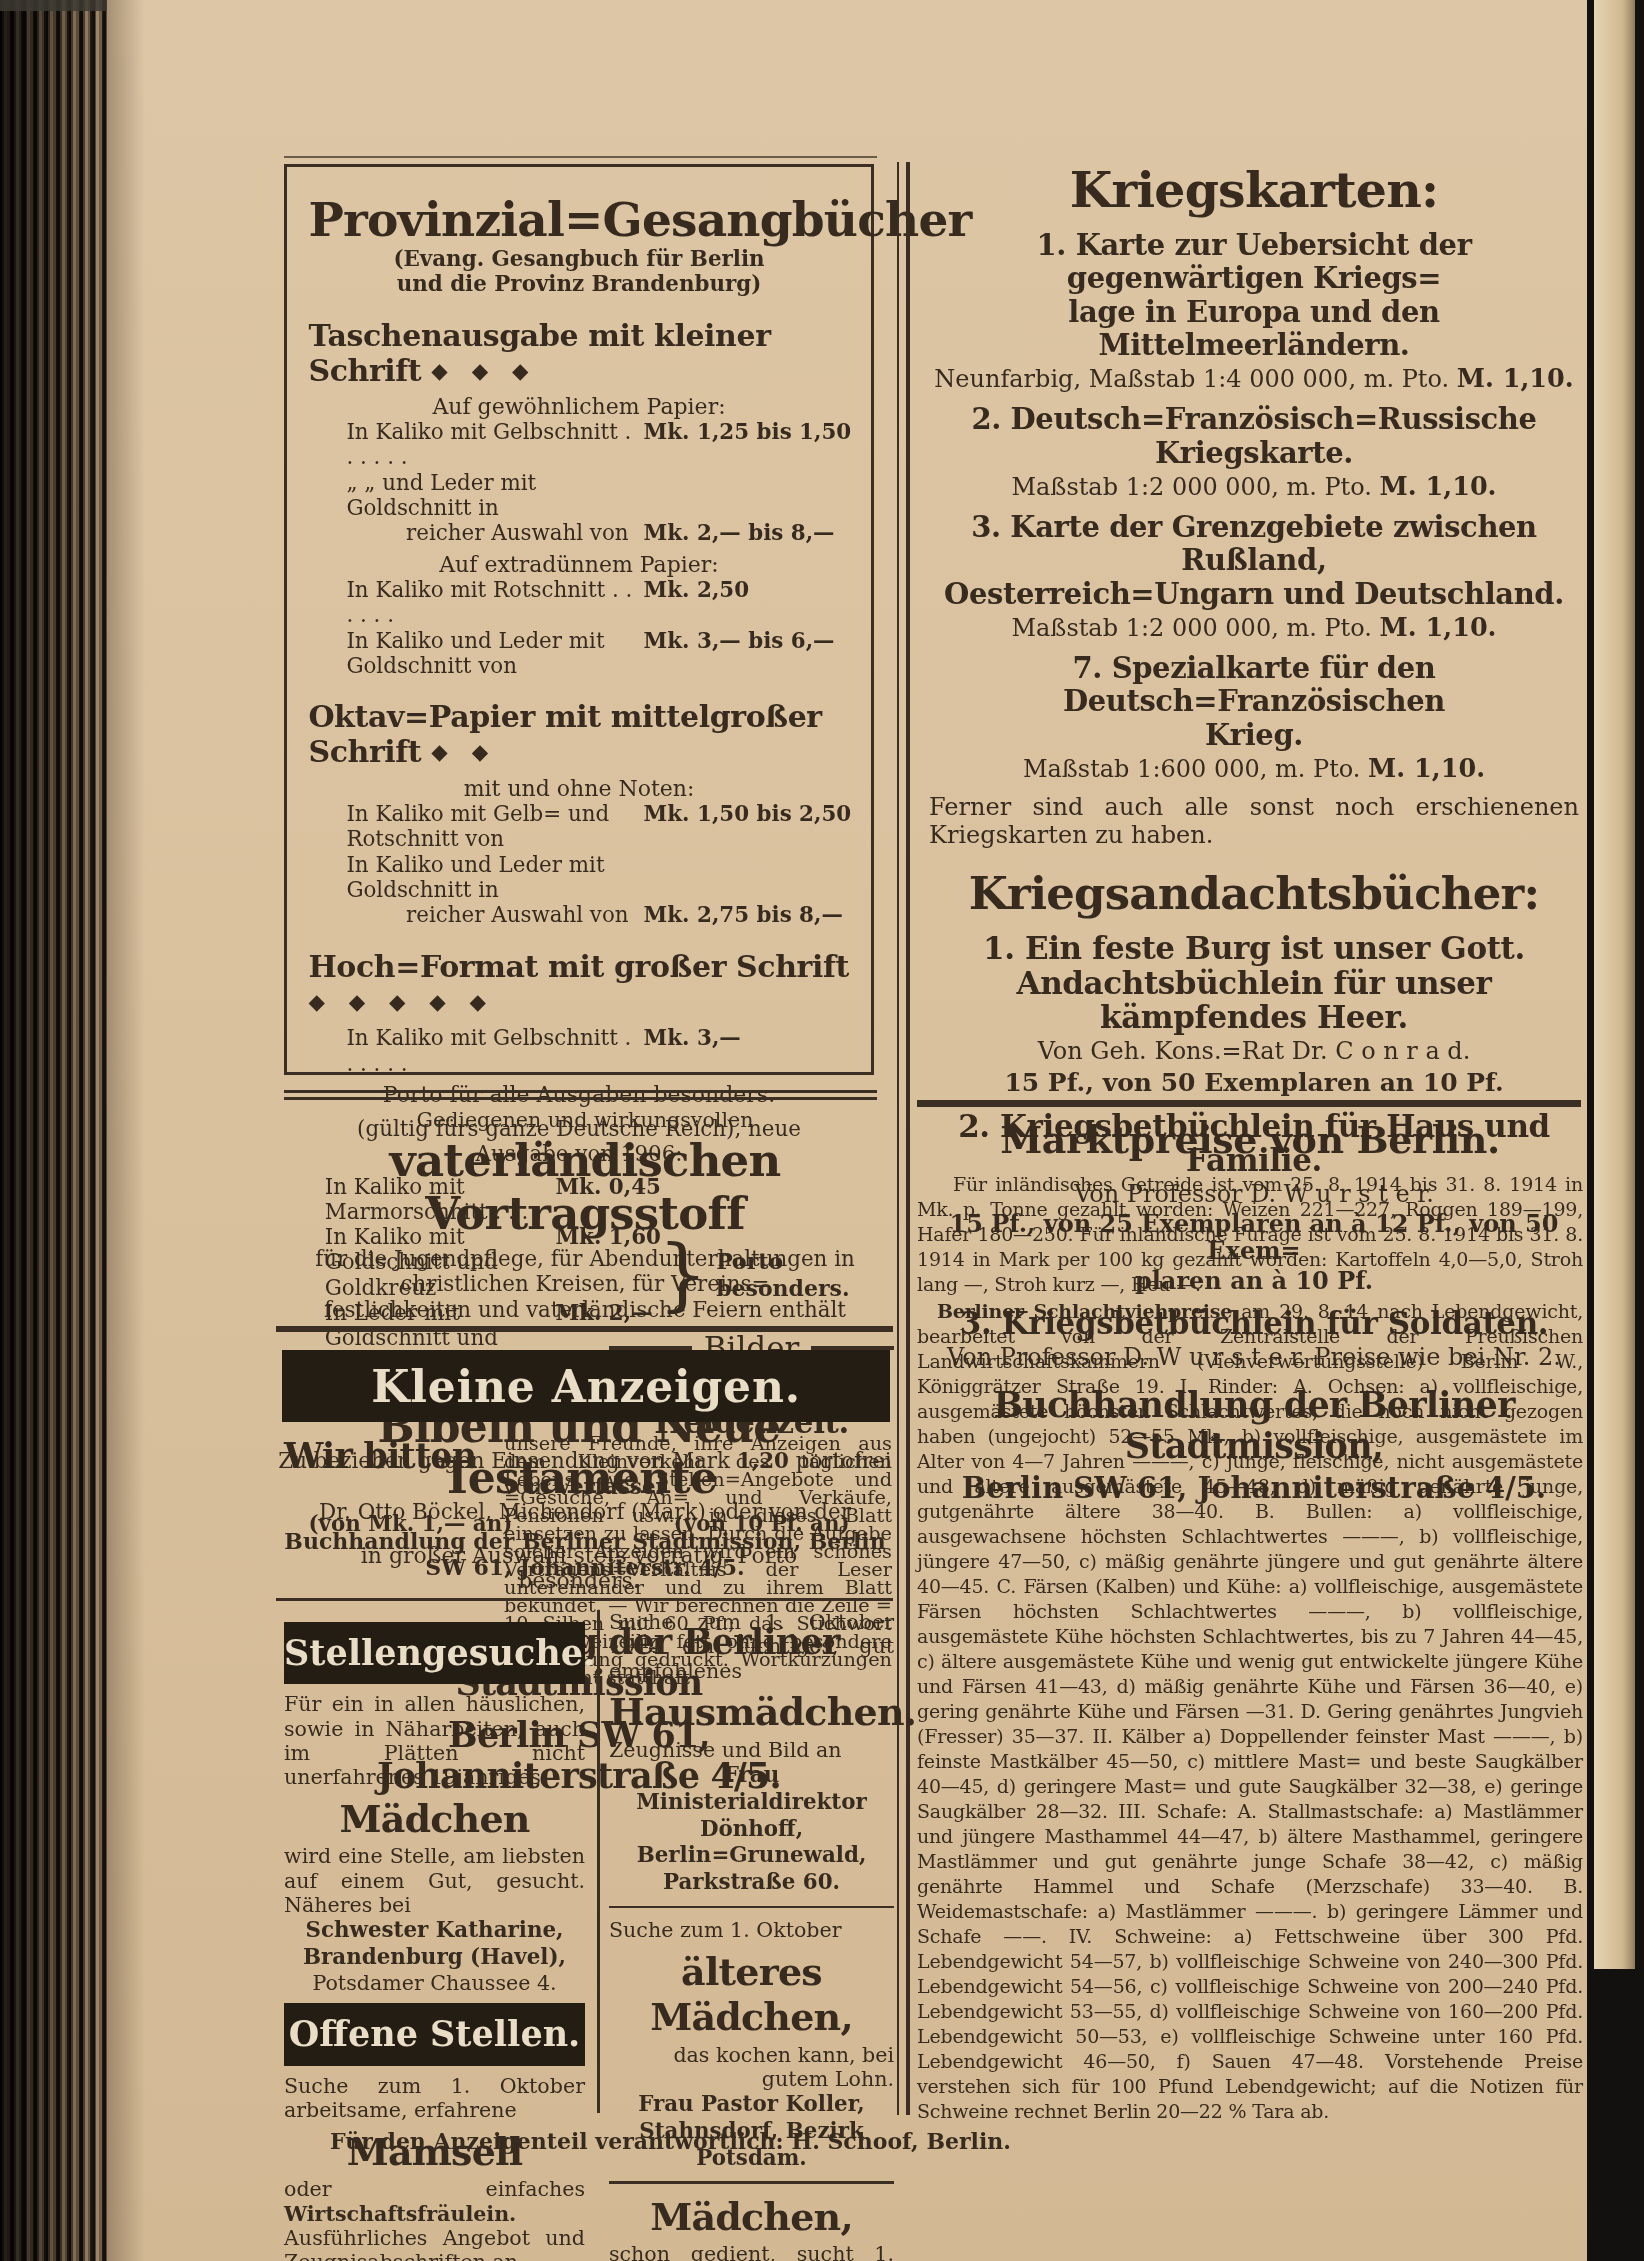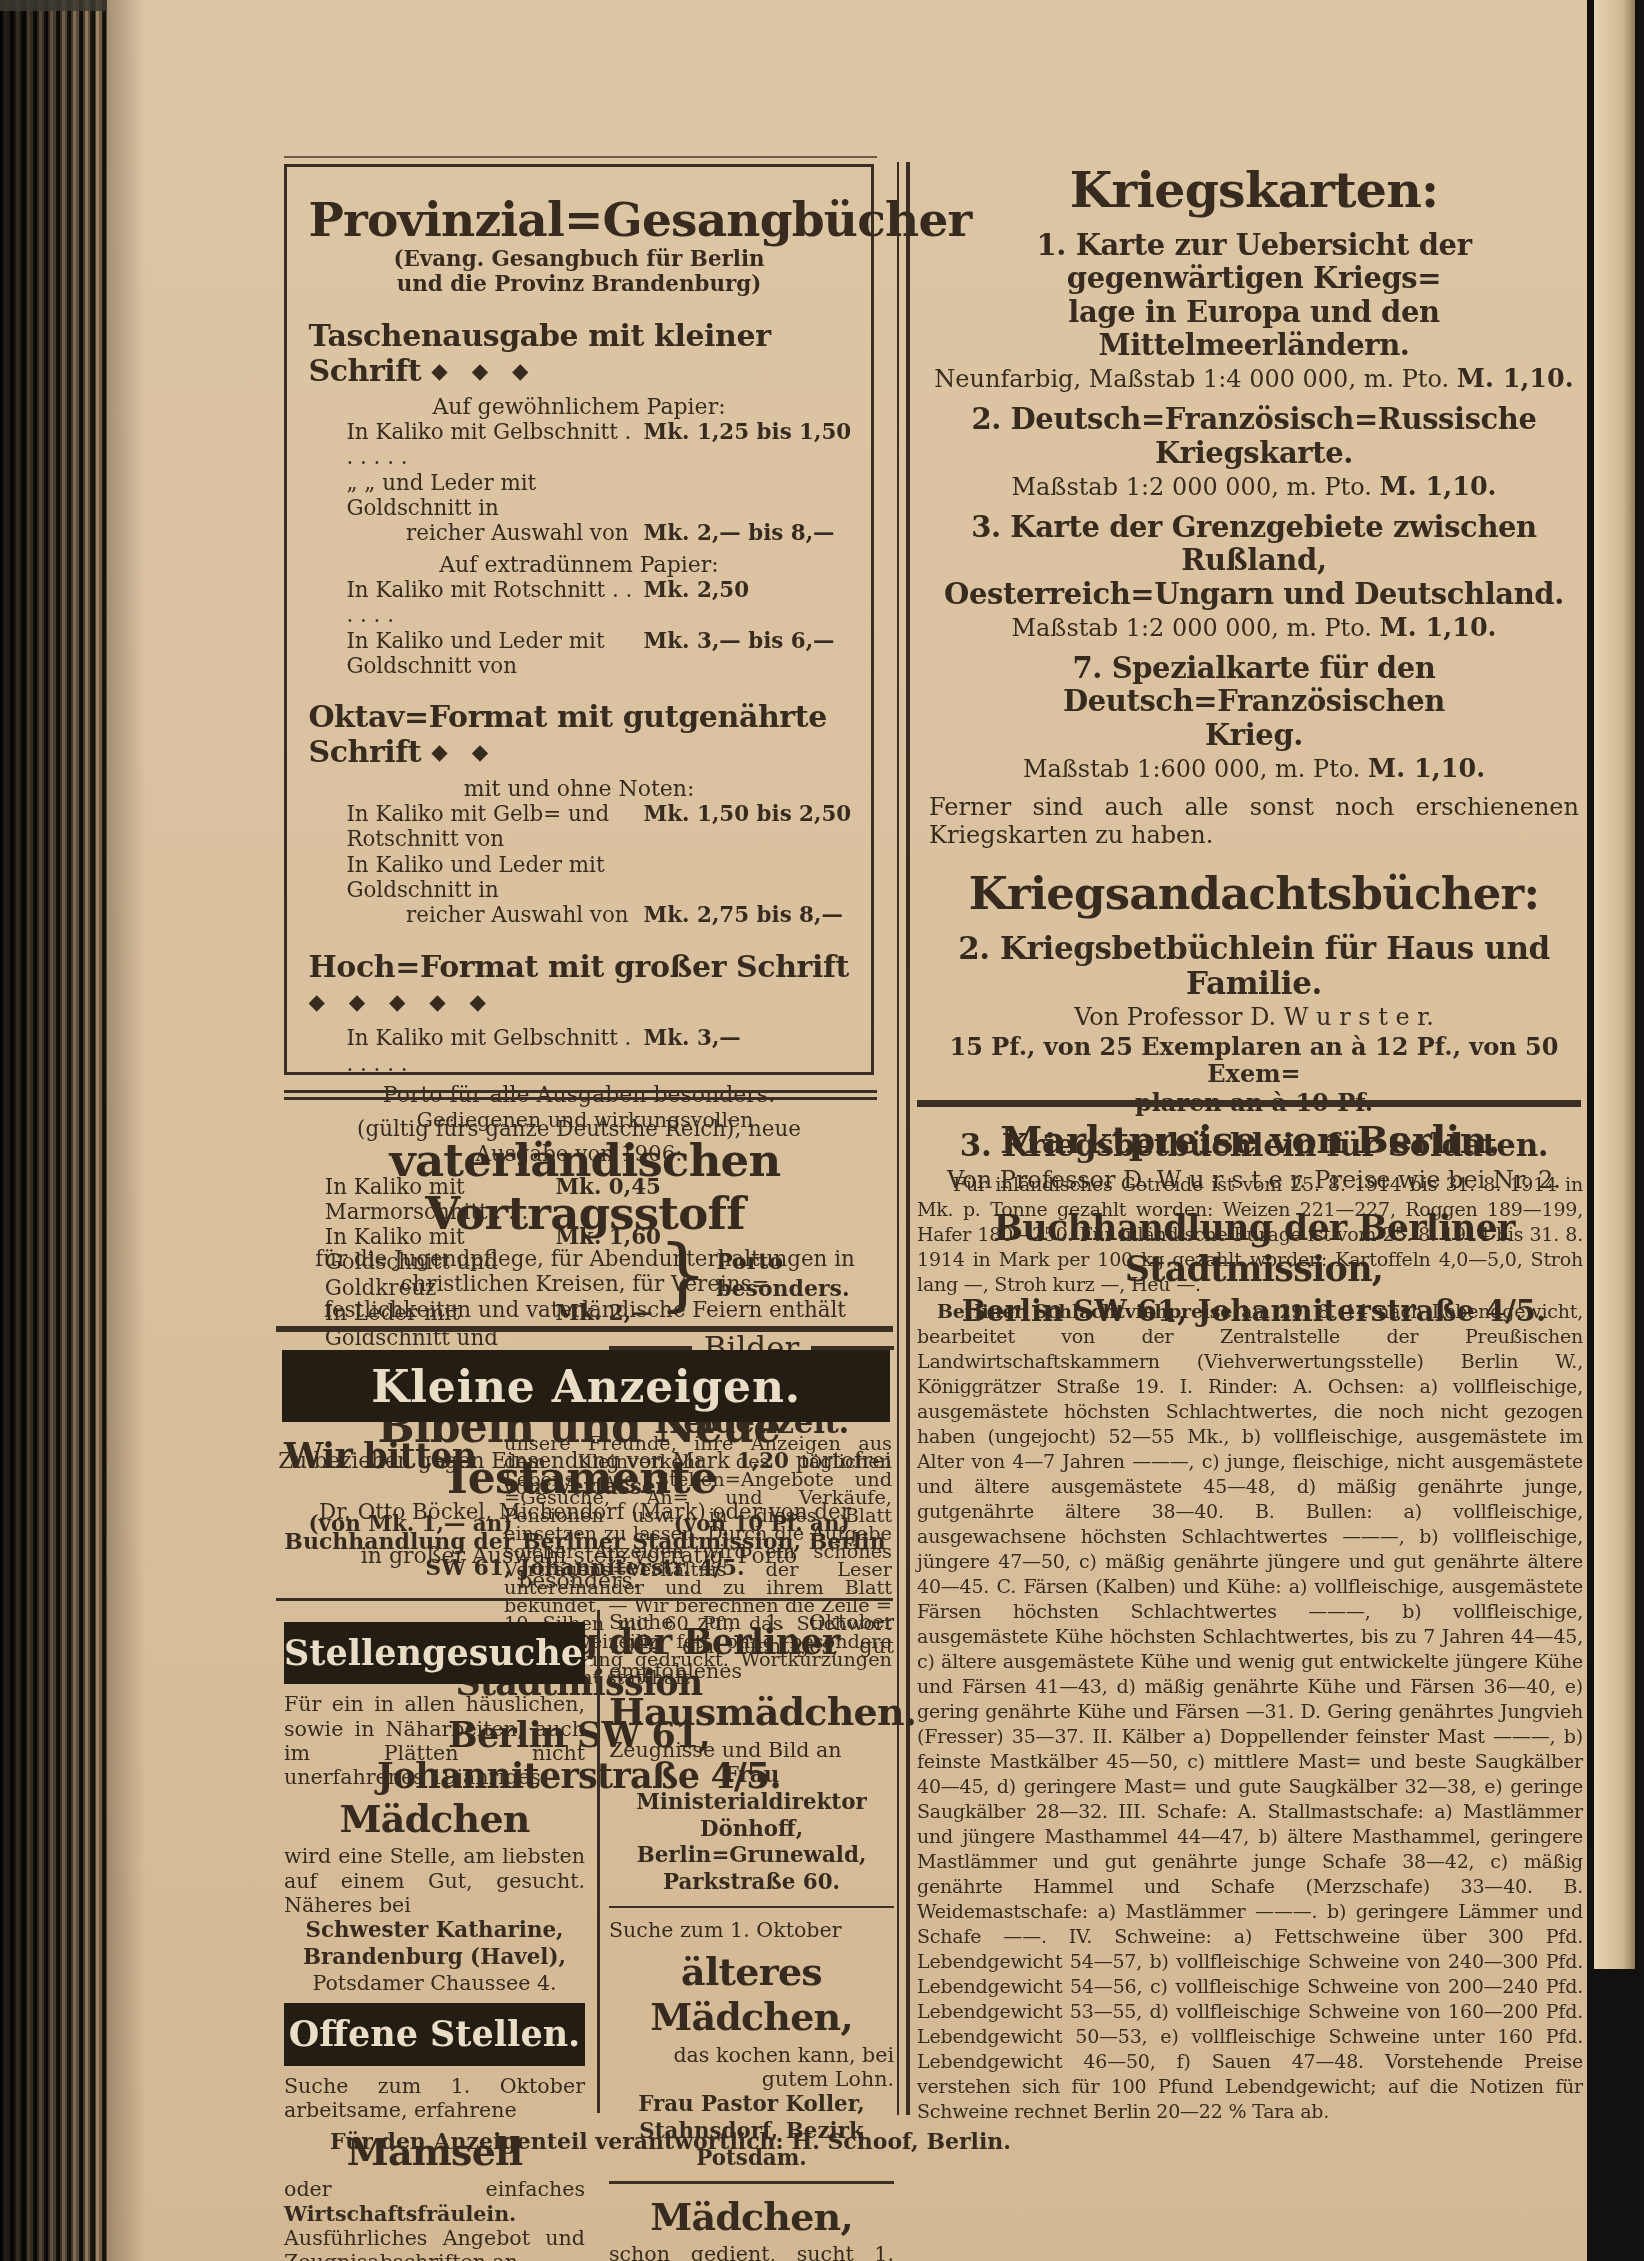--- a/index.html
+++ b/index.html
@@ -152,21 +152,21 @@
       <div class="row">
         <span class="lbl">In Kaliko mit Rotschnitt  .  .  .  .  .  .</span>
         <span class="prc">Mk. 2,50</span>
       </div>
       <div class="row">
         <span class="lbl">In Kaliko und Leder mit Goldschnitt von</span>
         <span class="prc">Mk. 3,— bis 6,—</span>
       </div>
 
       <div class="g-h">
-        <span>Oktav=Format mit gutgenährte Schrift</span>
+        <span>Oktav=Papier mit mittelgroßer Schrift</span>
         <span class="orn">◆ ◆</span>
       </div>
       <div class="g-note">mit und ohne Noten:</div>
       <div class="row">
         <span class="lbl">In Kaliko mit Gelb= und Rotschnitt von</span>
         <span class="prc">Mk. 1,50 bis 2,50</span>
       </div>
       <div class="row">
         <span class="lbl">In Kaliko und Leder mit Goldschnitt in</span>
         <span class="prc"></span>
@@ -340,20 +340,26 @@
         <div class="k-t">Krieg.</div>
         <div class="k-d">
           <span>Maßstab 1:600 000, m. Pto.</span>
           <span class="prcb">M. 1,10.</span>
         </div>
       </div>
       <div class="ferner">Ferner sind auch alle sonst noch erschienenen Kriegskarten zu haben.</div>
 
       <div class="a-head">Kriegsandachtsbücher:</div>
       <div class="a-item">
+        <div class="a-t">1. Ein feste Burg ist unser Gott.</div>
+        <div class="a-t">Andachtsbüchlein für unser kämpfendes Heer.</div>
+        <div class="a-by">Von Geh. Kons.=Rat Dr. C o n r a d.</div>
+        <div class="a-prc">15 Pf., von 50 Exemplaren an 10 Pf.</div>
+      </div>
+      <div class="a-item">
         <div class="a-t">2. Kriegsbetbüchlein für Haus und Familie.</div>
         <div class="a-by">Von Professor D. W u r s t e r.</div>
         <div class="a-prc-n b">15 Pf., von 25 Exemplaren an à 12 Pf., von 50 Exem=</div>
         <div class="a-prc-n b">plaren an à 10 Pf.</div>
       </div>
       <div class="a-item">
         <div class="a-t">3. Kriegsbetbüchlein für Soldaten.</div>
         <div class="a-by">Von Professor D. W u r s t e r.   Preise wie bei Nr. 2.</div>
       </div>
       <div class="a-store1">Buchhandlung der Berliner Stadtmission,</div>

